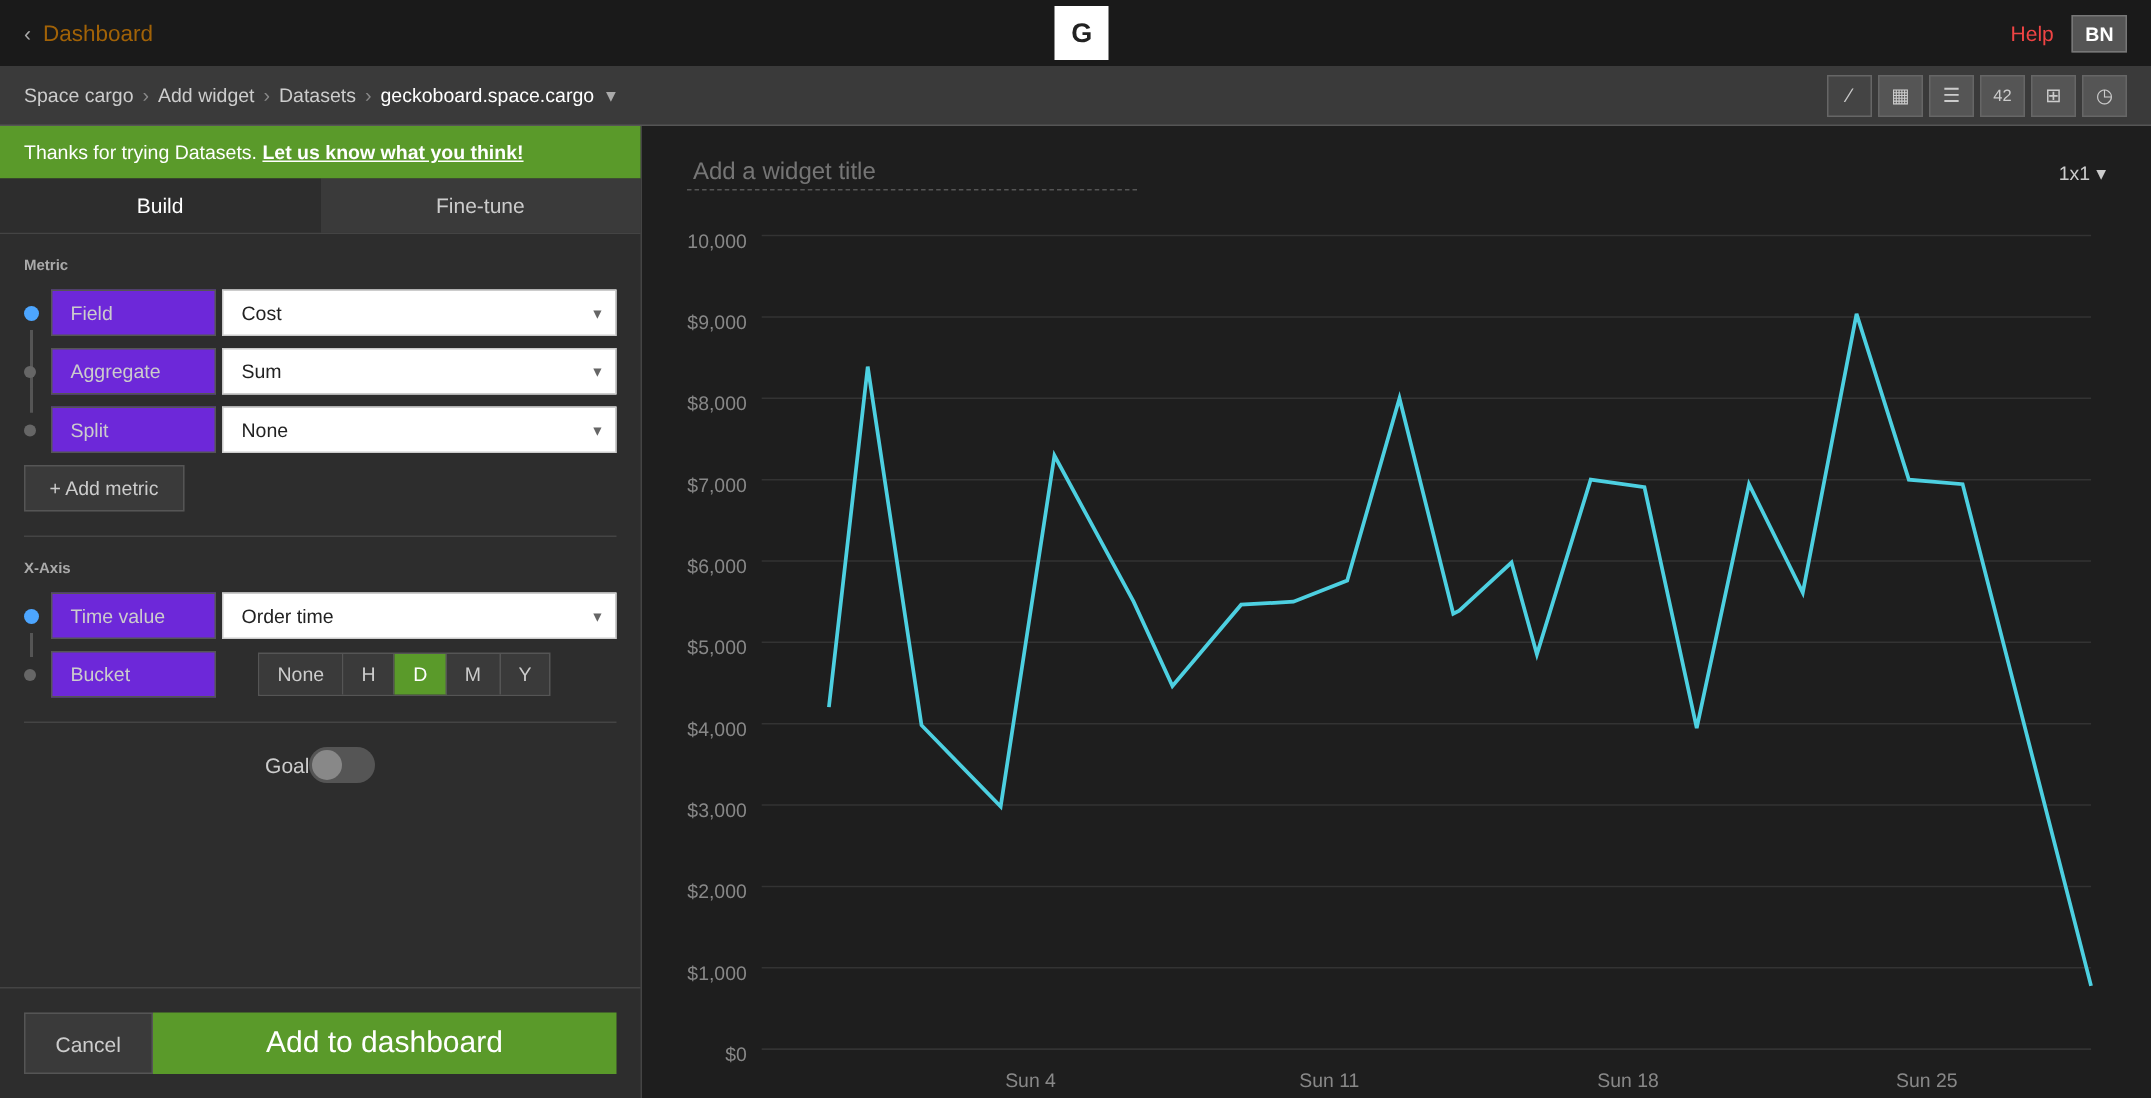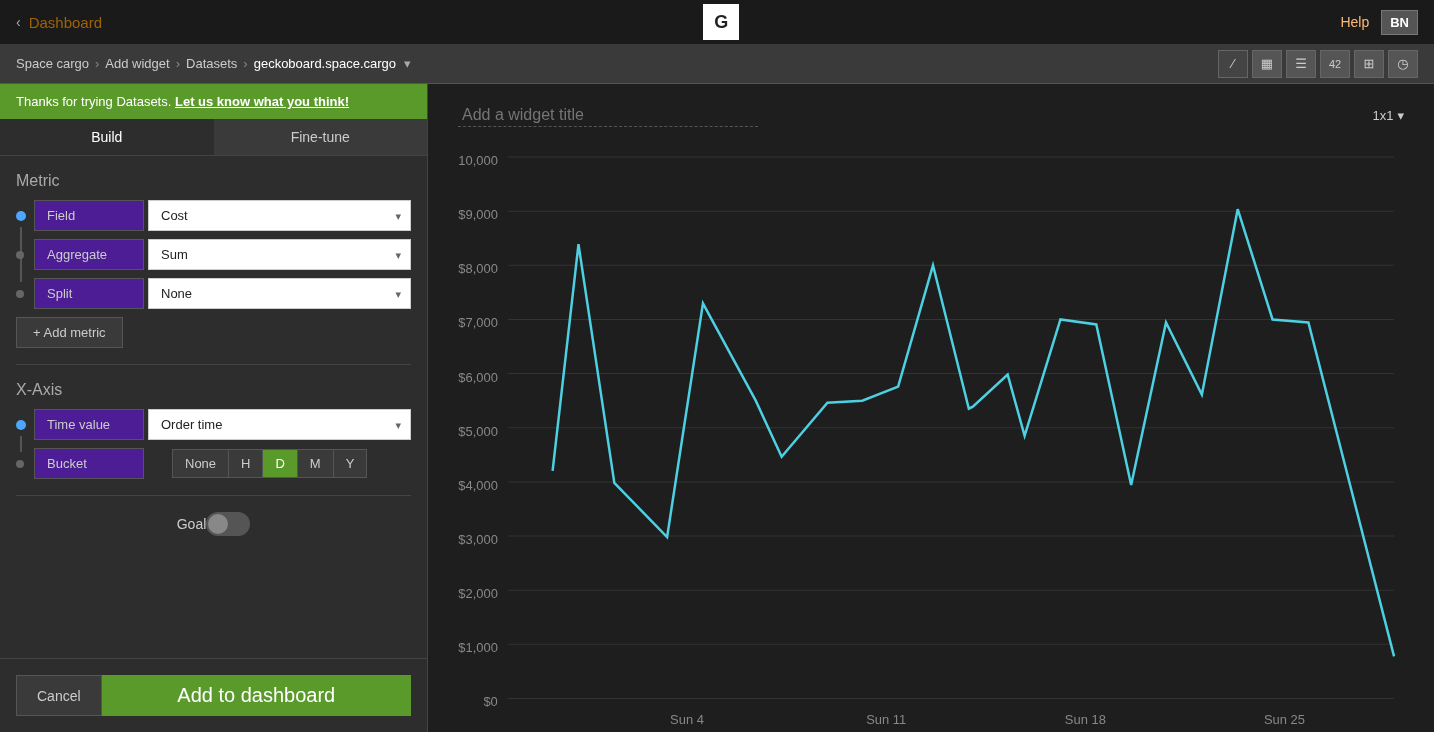--- a/index.html
+++ b/index.html
@@ -18,21 +18,21 @@
     .back-arrow { color: #aaa; font-size: 14px; }
     .dashboard-title { color: #a16207; font-size: 15px; font-weight: 500; }
     .top-nav-center { }
     .gecko-logo {
       width: 36px; height: 36px;
       background: #fff;
       display: flex; align-items: center; justify-content: center;
       font-weight: bold; font-size: 18px; color: #222;
     }
     .top-nav-right { display: flex; align-items: center; gap: 12px; }
-    .help-link { color: #fdba74; font-size: 14px; cursor: pointer; }
+    .help-link { color: #ef4444; font-size: 14px; cursor: pointer; }
     .user-badge {
       background: #555;
       color: #fff;
       font-size: 13px;
       font-weight: bold;
       padding: 4px 8px;
       border: 1px solid #777;
     }
 
     
@@ -106,43 +106,43 @@
     }
 
     
     .form-area {
       padding: 16px;
       flex: 1;
       overflow-y: auto;
     }
 
     .section-label {
-      font-size: 16px;
+      font-size: 10px;
       color: #aaa;
       margin-bottom: 10px;
-      font-weight: 400;
+      font-weight: 700;
     }
 
     .metric-group { margin-bottom: 16px; }
 
     .field-row {
       display: flex;
       align-items: center;
       margin-bottom: 8px;
     }
     .field-dot {
       width: 10px; height: 10px;
       background: #4da6ff;
       border-radius: 50%;
       margin-right: 8px;
       flex-shrink: 0;
     }
 
     .field-label-box {
-      background: #4c1d95;
+      background: #6d28d9;
       border: 1px solid #555;
       padding: 7px 12px;
       font-size: 13px;
       color: #ccc;
       width: 110px;
       flex-shrink: 0;
     }
 
     .select-wrapper {
       flex: 1;

